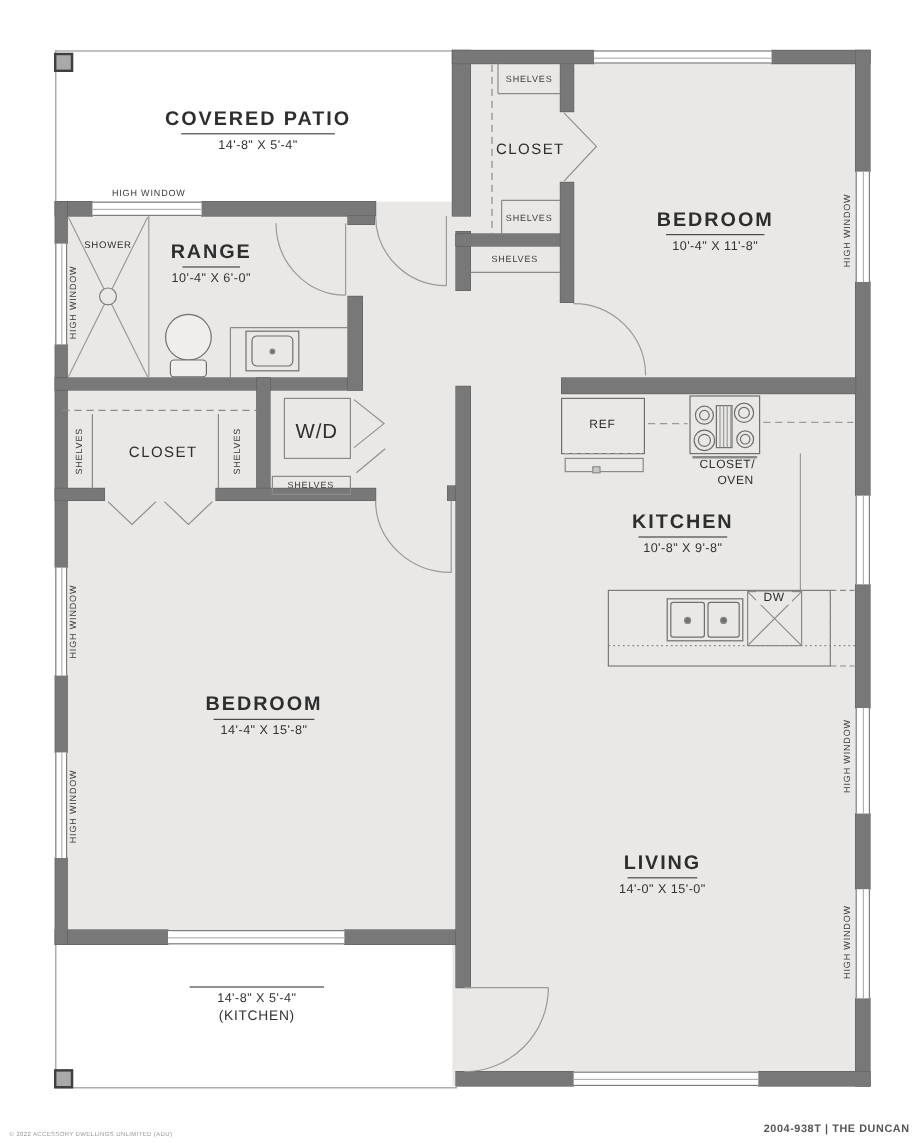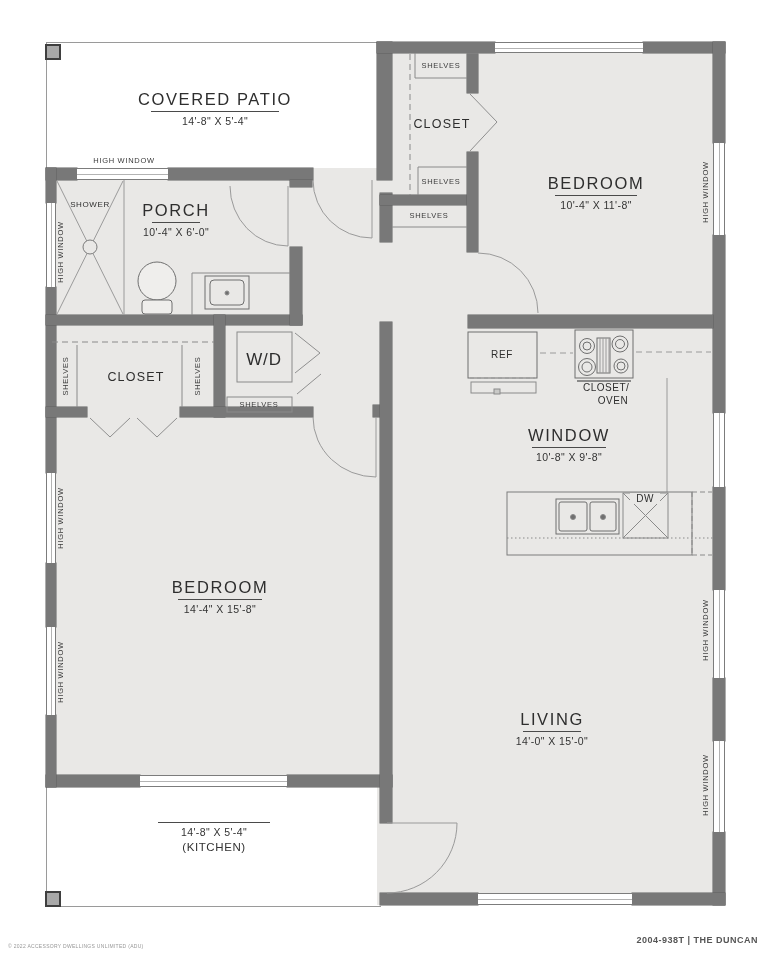--- a/index.html
+++ b/index.html
@@ -8,21 +8,21 @@
   .fill{position:absolute;background:#e9e8e6;}
   .wall{position:absolute;background:#787878;box-shadow:0 0 0 .5px #5f5f5f;}
   .thin{position:absolute;background:#9a9a9a;}
   .post{position:absolute;background:#a9a9a9;border:2px solid #3f3f3f;box-sizing:border-box;}
   .hwin{position:absolute;background:#fff;border-top:1px solid #7c7c7c;border-bottom:1px solid #7c7c7c;box-sizing:border-box;}
   .hwin::after{content:"";position:absolute;top:50%;left:0;right:0;height:1px;background:#b3b3b3;}
   .vwin{position:absolute;background:#fff;border-left:1px solid #7c7c7c;border-right:1px solid #7c7c7c;box-sizing:border-box;}
   .vwin::after{content:"";position:absolute;left:50%;top:0;bottom:0;width:1px;background:#b3b3b3;}
   .overlay{position:absolute;left:0;top:0;pointer-events:none;}
   .rlabel{position:absolute;width:240px;text-align:center;color:#2e2e2e;}
-  .rname{font-size:16.5px;letter-spacing:1.6px;font-weight:400;}
+  .rname{font-size:16.5px;letter-spacing:1.6px;font-weight:700;}
   .rline{height:1px;background:#4a4a4a;margin:2px auto 3px auto;}
   .rdims{font-size:10.5px;letter-spacing:.4px;color:#333;}
   .rnote{font-size:11.5px;letter-spacing:.6px;color:#333;margin-top:3px;}
   .tag{position:absolute;font-size:7.5px;letter-spacing:.7px;color:#3a3a3a;text-align:center;}
   .vtag{position:absolute;width:70px;height:10px;font-size:7.5px;letter-spacing:.7px;color:#3a3a3a;
         text-align:center;transform:rotate(-90deg);}
   .fix{position:absolute;color:#2e2e2e;text-align:center;}
   .footer-right{position:absolute;top:935px;right:10px;font-size:9px;letter-spacing:.5px;color:#555;font-weight:600;}
   .footer-left{position:absolute;top:943px;left:8px;font-size:5px;letter-spacing:.3px;color:#979797;}
 </style>
@@ -193,33 +193,33 @@
     </g>
   </svg>
 
   <div class="rlabel" style="left:95px;top:90px">
     <div class="rname">COVERED PATIO</div>
     <div class="rline" style="width:128px"></div>
     <div class="rdims">14'-8" X 5'-4"</div>
   </div>
 
   <div class="rlabel" style="left:56px;top:201px">
-    <div class="rname">PORCH</div>
+    <div class="rname">RANGE</div>
     <div class="rline" style="width:48px"></div>
     <div class="rdims">10'-4" X 6'-0"</div>
   </div>
 
   <div class="rlabel" style="left:476px;top:174px">
     <div class="rname">BEDROOM</div>
     <div class="rline" style="width:82px"></div>
     <div class="rdims">10'-4" X 11'-8"</div>
   </div>
 
   <div class="rlabel" style="left:449px;top:426px">
-    <div class="rname">WINDOW</div>
+    <div class="rname">KITCHEN</div>
     <div class="rline" style="width:74px"></div>
     <div class="rdims">10'-8" X 9'-8"</div>
   </div>
 
   <div class="rlabel" style="left:100px;top:578px">
     <div class="rname">BEDROOM</div>
     <div class="rline" style="width:84px"></div>
     <div class="rdims">14'-4" X 15'-8"</div>
   </div>
 

